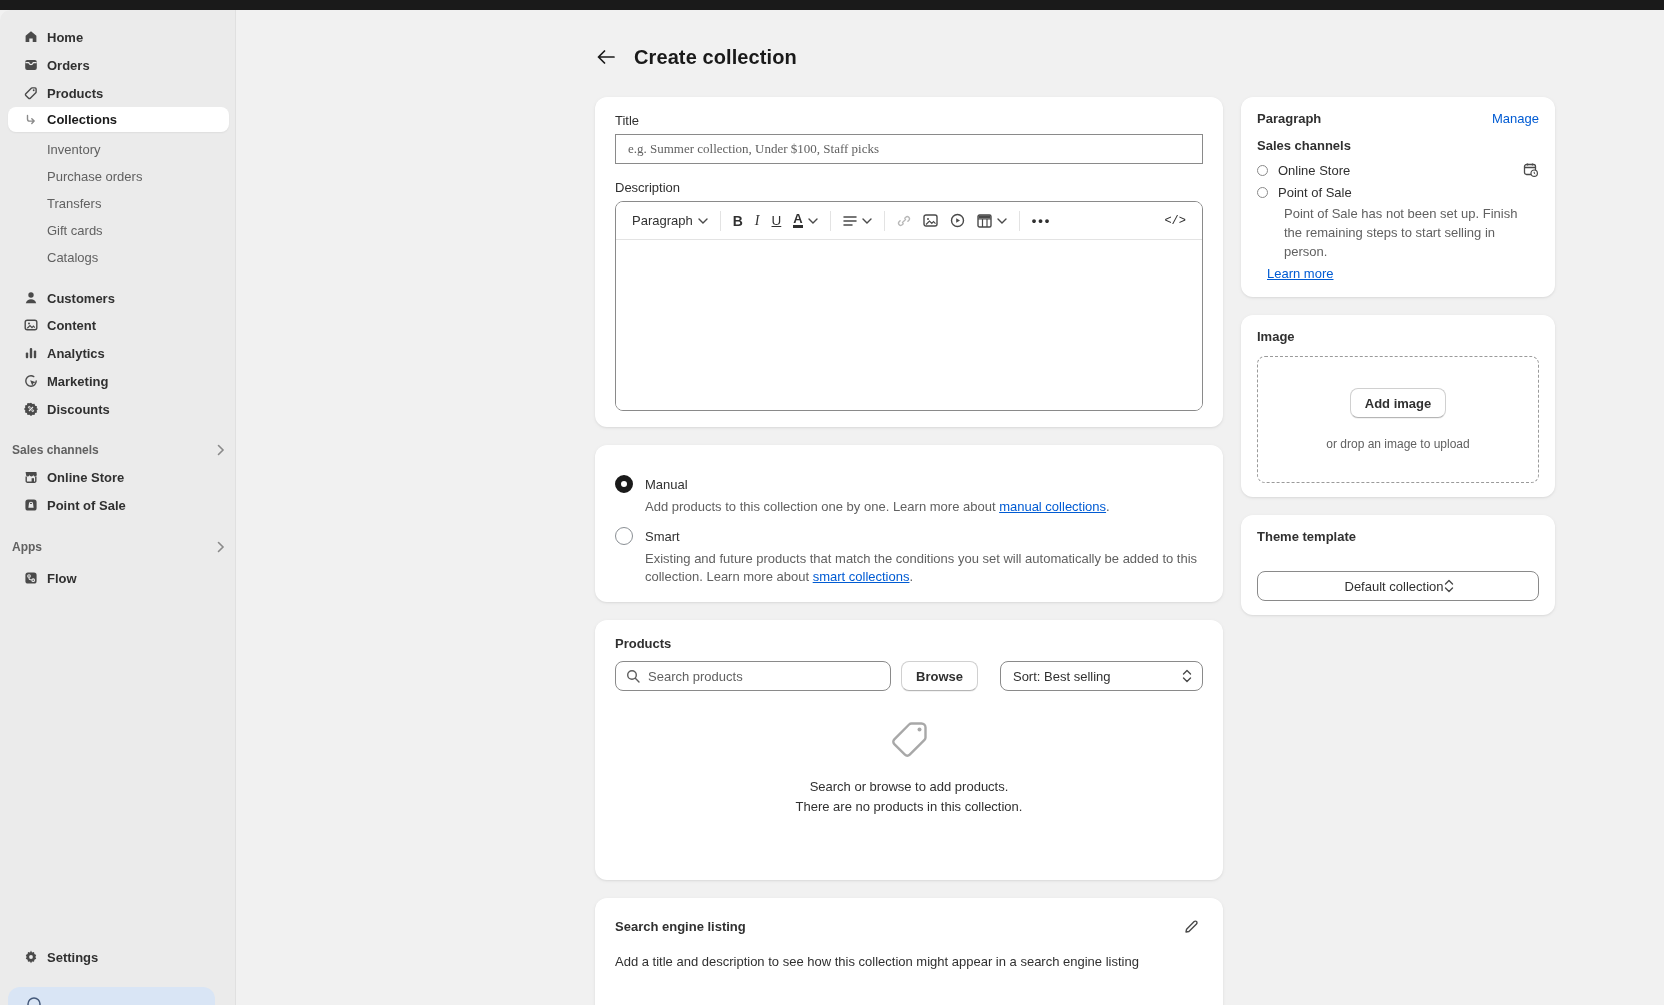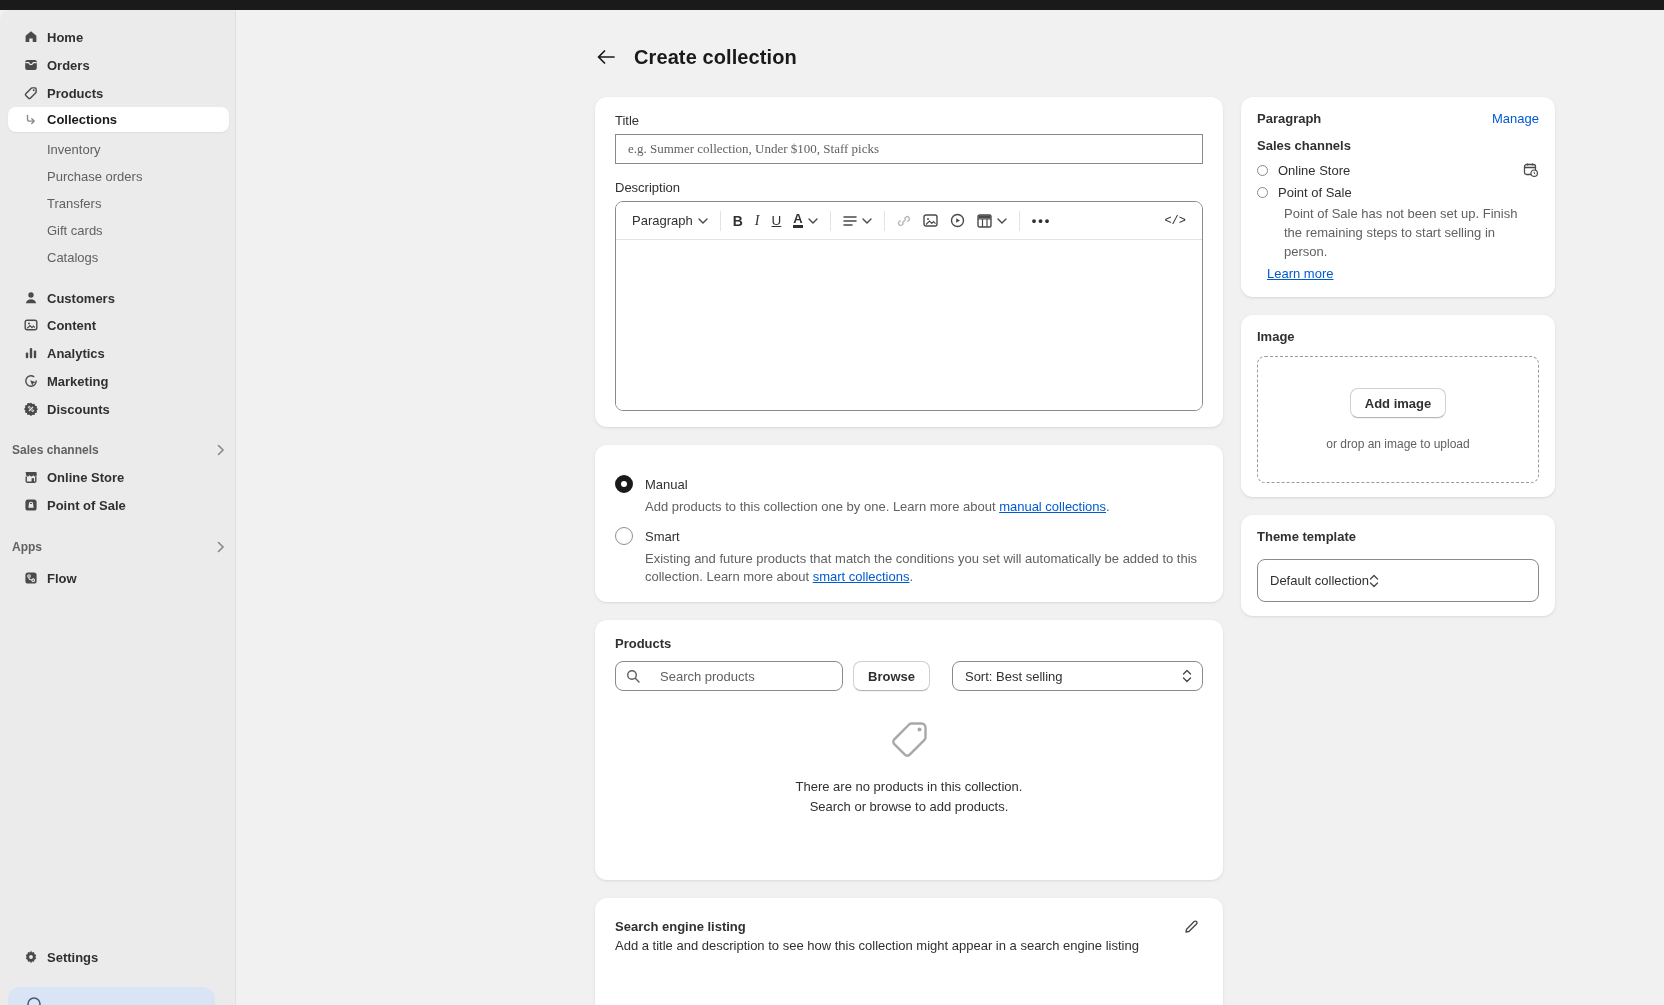--- a/index.html
+++ b/index.html
@@ -54,45 +54,45 @@
   .radio-row { display:flex; align-items:center; gap:12px; margin-top:14px; }
   .radio { width:18px; height:18px; border-radius:50%; flex:0 0 18px; }
   .radio.sel { border:6px solid #1a1a1a; background:#fff; }
   .radio.un { border:1.5px solid #8a8f94; background:#fff; }
   .radio-desc { margin:5px 0 0 30px; font-size:13px; color:#616161; line-height:18px; max-width:560px; }
   a.blue { color:#005bd3; text-decoration:underline; cursor:pointer; }
   a.blue-plain { color:#005bd3; text-decoration:none; cursor:pointer; }
 
   
   .prod-row { display:flex; align-items:center; margin-top:10px; }
-  .search-box { width:228px; height:30px; border:1px solid #8a8a8a; border-radius:8px; display:flex; align-items:center; padding:0 10px; gap:20px; background:#fff; }
+  .search-box { width:276px; height:30px; border:1px solid #8a8a8a; border-radius:8px; display:flex; align-items:center; padding:0 10px; gap:8px; background:#fff; }
   .search-box input { border:none; outline:none; flex:1; font-size:13px; font-family:inherit; color:#303030; background:transparent; }
   .search-box input::placeholder { color:#616161; }
   .btn { height:30px; padding:0 14px; background:#fff; border:1px solid #d0d0d0; border-bottom-color:#b5b5b5; border-radius:8px; font-size:13px; font-weight:600; color:#303030; cursor:pointer; font-family:inherit; box-shadow:0 1px 0 rgba(0,0,0,.05); }
   .sort-box { margin-left:22px; flex:1; height:30px; border:1px solid #8a8a8a; border-radius:8px; display:flex; align-items:center; justify-content:space-between; padding:0 10px 0 12px; font-size:13px; color:#303030; cursor:pointer; background:#fff; }
   .empty { text-align:center; padding-top:26px; }
   .empty-lines { margin-top:10px; font-size:13px; color:#303030; line-height:20px; }
 
   
   .seo-head { display:flex; align-items:center; justify-content:space-between; }
-  .seo-body { font-size:13px; color:#303030; }
+  .seo-body { margin-top:16px; font-size:13px; color:#303030; }
   .seo-card { min-height:120px; }
 
   
   .pub-head { display:flex; align-items:center; justify-content:space-between; }
   .manage { font-size:13px;margin-left:38px; }
   .sub-h { font-size:13px; font-weight:700; margin-top:12px; }
   .chan-row { display:flex; align-items:center; gap:10px; margin-top:9px; }
   .bullet { width:11px; height:11px; border:1.5px solid #8a8a8a; border-radius:50%; flex:0 0 11px; }
   .chan-label { font-size:13px; color:#303030; flex:1; }
   .pos-note { margin:4px 0 0 27px; font-size:13px; color:#616161; line-height:19px; }
   .learn-more { display:inline-block; margin:5px 0 2px 10px; font-size:13px; }
   .dropzone { margin-top:12px; border:1px dashed #9a9a9a; border-radius:8px; height:127px; display:flex; flex-direction:column; align-items:center; justify-content:center; gap:19px; }
   .drop-hint { font-size:12px; color:#616161; }
-  .select-box { margin-top:15px; height:43px; border:1px solid #8a8a8a; border-radius:8px; display:flex; align-items:center; justify-content:flex-start; padding:0 10px 0 12px; font-size:13px; color:#303030; cursor:pointer; background:#fff; }
+  .select-box { margin-top:27px; height:30px; border:1px solid #8a8a8a; border-radius:8px; display:flex; align-items:center; justify-content:center; padding:0 10px 0 12px; font-size:13px; color:#303030; cursor:pointer; background:#fff; }
 
   svg { display:block; }
 </style>
 </head>
 <body>
 
 <div class="topbar"></div>
 <div class="surface">
 
   <nav class="sidebar">
@@ -409,22 +409,22 @@
         </div>
       </div>
       <div class="empty">
         <span style="display:inline-block">
           <svg width="46" height="46" viewBox="0 0 46 46">
               <path d="M25.5 6.5h10a4 4 0 0 1 4 4v10a3.4 3.4 0 0 1-1 2.4L23.7 37.7a3.4 3.4 0 0 1-4.8 0l-10.6-10.6a3.4 3.4 0 0 1 0-4.8L23.1 7.5a3.4 3.4 0 0 1 2.4-1z" fill="none" stroke="#a8a8a8" stroke-width="2.4"></path>
               <circle cx="33.5" cy="12.5" r="2" fill="#a8a8a8"></circle>
             </svg>
         </span>
         <div class="empty-lines">
+          <div>Search or browse to add products.</div>
           <div>There are no products in this collection.</div>
-          <div>Search or browse to add products.</div>
         </div>
       </div>
     </section>
 
     <section class="card seo-card">
       <div class="seo-head">
         <h2 class="card-h">Search engine listing</h2>
         <button class="back-btn" style="width:24px;height:24px">
           <span>
               <svg width="15" height="15" viewBox="0 0 15 15">

